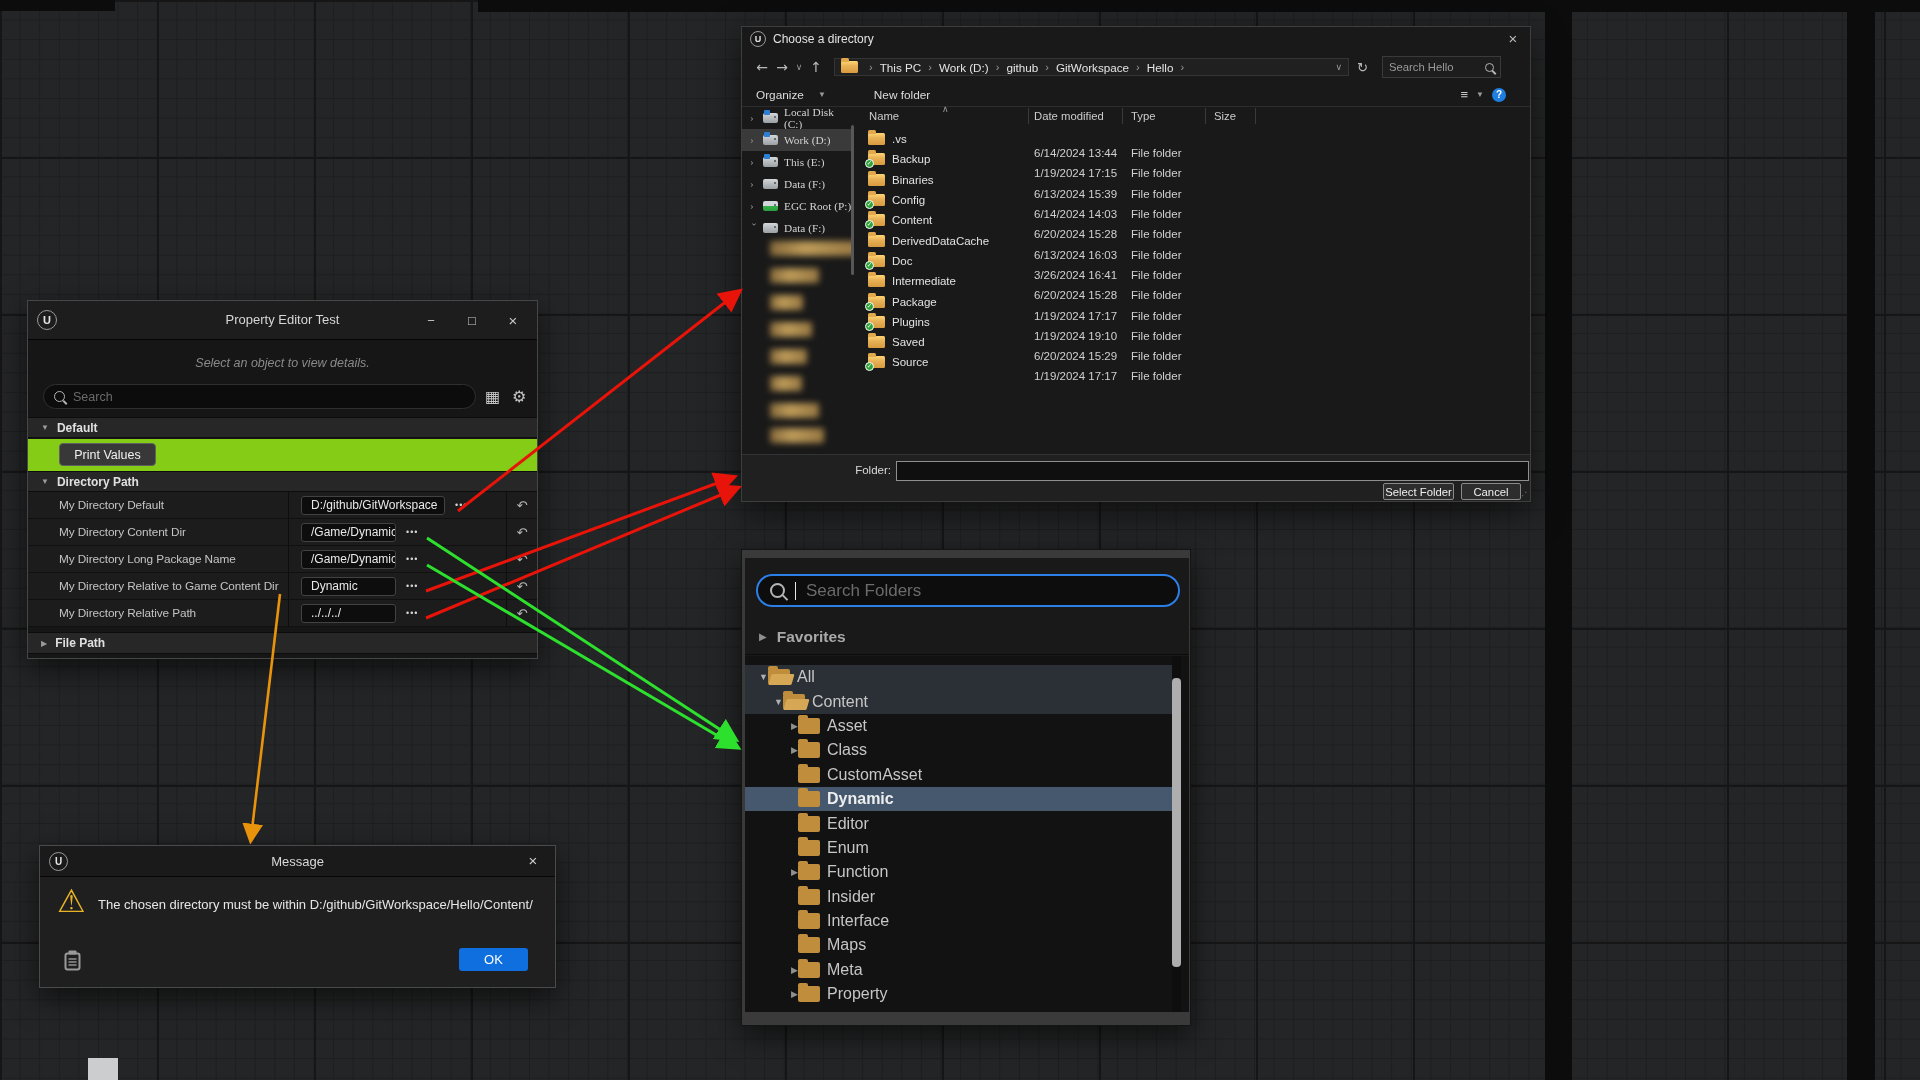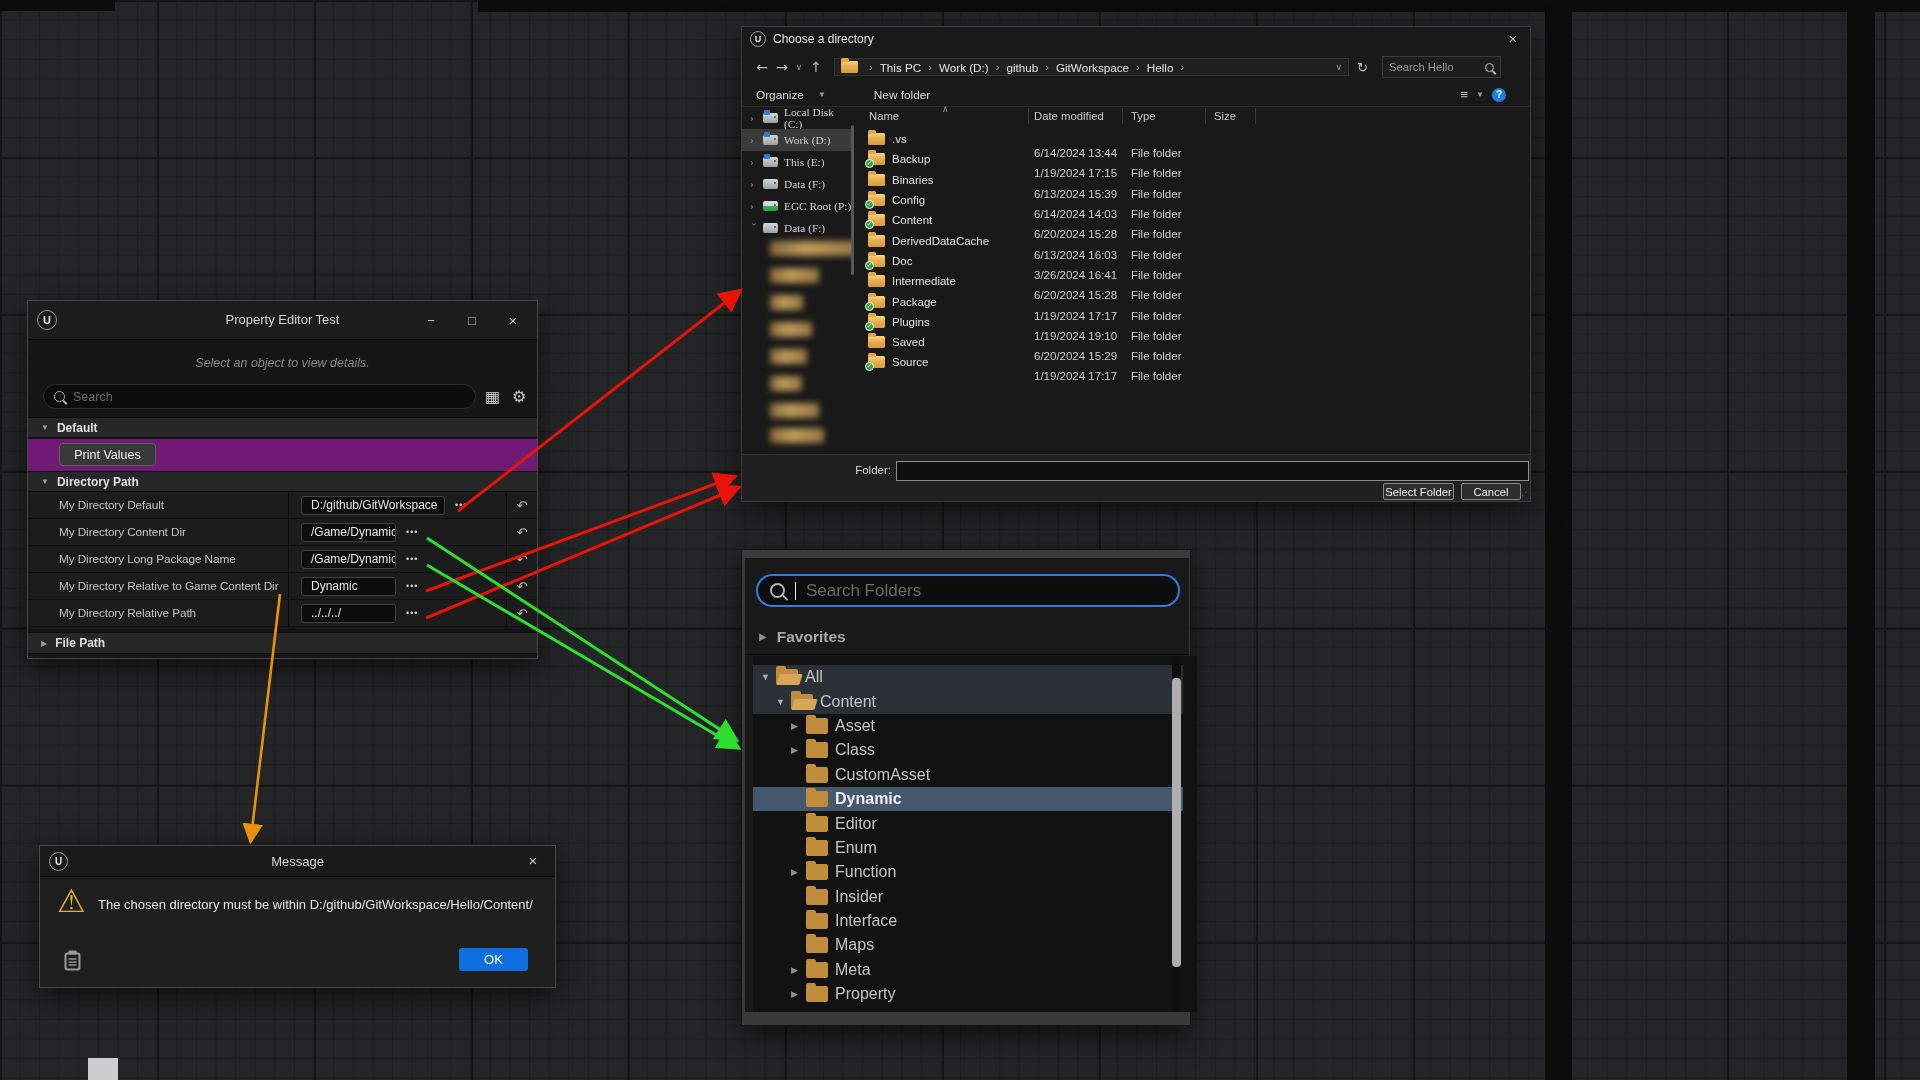--- a/index.html
+++ b/index.html
@@ -125,21 +125,21 @@
   .pe-pill input::placeholder { color:#6a6a6a; }
   .pe-tableicon { position:absolute; left:457px; top:3px; color:#c2c2c2; font-size:16px; }
   .pe-tableicon::before { content:'▦'; }
   .pe-gearicon { position:absolute; left:484px; top:3px; color:#c2c2c2; font-size:16px; }
   .pe-gearicon::before { content:'⚙'; }
   .pe-section { position:absolute; left:0; right:0; height:21px; background:#272727; border-top:1px solid #0d0d0d; border-bottom:1px solid #0d0d0d;
                 display:flex; align-items:center; padding-left:13px; gap:8px; font-weight:bold; font-size:12px; color:#e0e0e0; }
   .sec-arrow { color:#9a9a9a; font-size:8px; }
   .sec-default { top:116px; } .sec-dirpath { top:170px; } .sec-filepath { top:331px; height:22px; }
   .sec-open .sec-arrow::before { content:'▼'; } .sec-closed .sec-arrow::before { content:'▶'; }
-  .pe-printrow { position:absolute; left:0; right:0; top:138px; height:32px; background:#701a75; }
+  .pe-printrow { position:absolute; left:0; right:0; top:138px; height:32px; background:#84cc16; }
   .print-btn { position:absolute; left:31px; top:4px; width:97px; height:23px; background:#383838; border:1px solid #606060; border-radius:4px;
                color:#f0f0f0; font-size:12.5px; display:flex; align-items:center; justify-content:center; }
   .pe-rows { position:absolute; left:0; right:0; top:191px; }
   .prow { display:flex; height:27px; background:#1c1c1c; border-bottom:1px solid #101010; align-items:stretch; }
   .prow-label { flex:0 0 261px; border-right:1px solid #0e0e0e; display:flex; align-items:center; padding-left:31px;
                 color:#c4c4c4; font-size:11.8px; letter-spacing:-0.1px; }
   .prow-value { flex:1; display:flex; align-items:center; padding-left:12px; gap:10px; }
   .value-box { width:95px; height:19px; background:#0d0d0d; border:1px solid #424242; border-radius:3px; color:#e8e8e8;
                font-size:12px; display:flex; align-items:center; padding:0 9px; white-space:nowrap; overflow:hidden; }
   .prow.wide .value-box { width:144px; }
@@ -157,21 +157,21 @@
                display:flex; align-items:center; padding:0 12px; gap:10px; }
   .fp-search .mag { width:15px; height:15px; border-width:2.2px; flex:0 0 15px; }
   .fp-search .mag::after { width:2.4px; height:7px; right:-3px; bottom:-5px; }
   .picker-caret { width:1px; height:18px; background:#e8e8e8; flex:0 0 1px; }
   .fp-search input { flex:1; min-width:0; background:transparent; border:none; outline:none; color:#ddd; font-size:17px; }
   .fp-search input::placeholder { color:#6b6b6b; }
   .fp-fav { position:absolute; left:0; top:61px; width:100%; height:36px; display:flex; align-items:center; padding-left:14px; gap:10px;
             border-bottom:1px solid #0c0c0c; }
   .fp-fav .arr { color:#8f8f8f; font-size:10px; } .fp-fav .arr::before { content:'▶'; }
   .fp-fav .lab { color:#a9a9a9; font-weight:bold; font-size:15.5px; }
-  .fp-tree { position:absolute; left:8px; top:98px; width:100%; bottom:0; background:#121212; padding-top:9px; overflow:hidden; }
+  .fp-tree { position:absolute; left:0; top:98px; width:100%; bottom:0; background:#121212; padding-top:9px; overflow:hidden;text-align:right; }
   .tree-row { display:flex; align-items:center; height:24.4px; width:430px; font-size:16px; color:#c6c6c6; }
   .tree-row.hl { background:#2b3036; }
   .tree-row.selected { background:#45586d; color:#eeeeee; font-weight:bold; }
   .tree-arrow { width:15px; flex:0 0 15px; color:#909090; font-size:9px; }
   .tree-row.arrowDown .tree-arrow::before { content:'▼'; color:#b0b0b0; }
   .tree-row.arrowRight .tree-arrow::before { content:'▶'; }
   .ue-folder { width:22px; height:16px; background:#bf8d3c; border-radius:2px; position:relative; flex:0 0 22px; margin-right:7px; }
   .ue-folder::before { content:''; position:absolute; top:-3px; left:0; width:10px; height:4px; background:#bf8d3c; border-radius:2px 2px 0 0; }
   .tree-row.open .ue-folder::after { content:''; position:absolute; left:2px; right:-3px; bottom:0; height:11px; background:#d6a855; transform:skewX(-16deg); border-radius:1.5px; }
   .fp-scroll-track { position:absolute; right:8px; top:98px; width:9px; bottom:0; background:#0e0e0e; }

